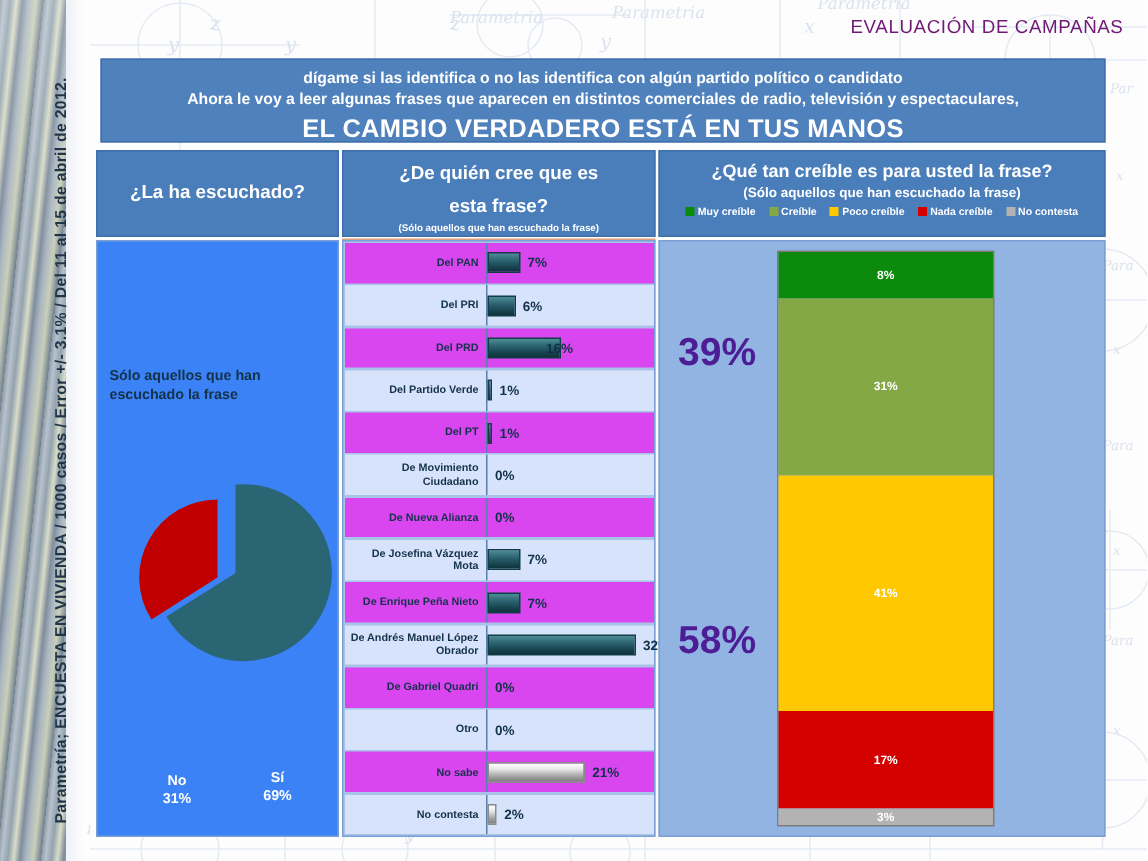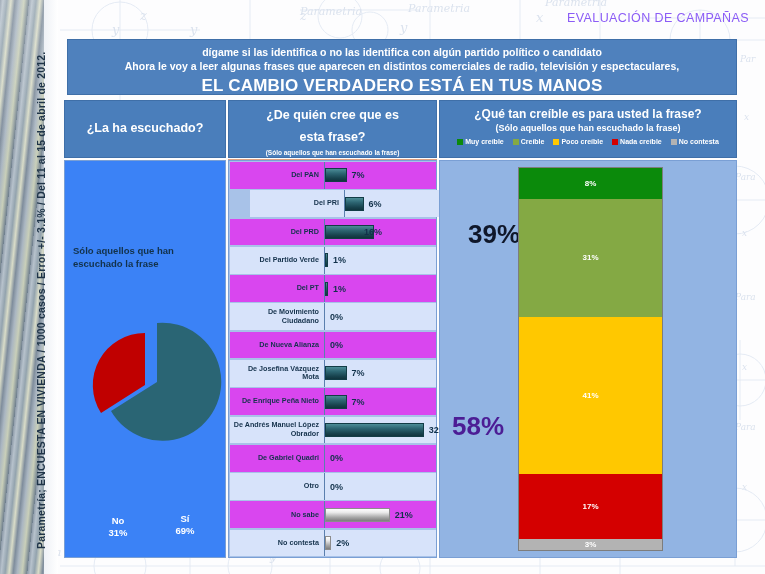--- a/index.html
+++ b/index.html
@@ -38,21 +38,21 @@
     width:560px;
     transform:rotate(-90deg);
     transform-origin:center center;
     font-size:10.5px;font-weight:bold;color:#1f3448;
     letter-spacing:.2px;white-space:nowrap;
     text-align:left;
     padding-left:6px;
   }
   .eval-title{
     position:absolute;right:16px;top:11px;
-    font-size:12.5px;color:#8b5cf6;letter-spacing:.4px;
+    font-size:12.5px;color:#701a75;letter-spacing:.4px;
     font-weight:400;
   }
   
   .banner{
     position:absolute;left:67px;top:39px;width:670px;height:56px;
     background:#4f81bd;
     border:1px solid #3f6fa8;
     color:#ffffff;text-align:center;
     box-sizing:border-box;
     padding-top:5px;
@@ -138,21 +138,21 @@
     display:flex;flex-direction:column;
   }
   .seg{
     display:flex;align-items:center;justify-content:center;
     color:#ffffff;font-size:8px;font-weight:bold;
     box-sizing:border-box;
   }
   .big-pct{
     position:absolute;font-size:26px;font-weight:bold;
   }
-  .pct-39{left:28px;top:58px;color:#0f172a;}
+  .pct-39{left:12px;top:58px;color:#4c1d95;}
   .pct-58{left:12px;top:250px;color:#4c1d95;}
   .accent-line{
     position:absolute;left:228px;top:159px;width:209px;height:2px;
     background:#e0a080;
   }
 </style>
 </head>
 <body>
 
 <div id="slide">
@@ -286,21 +286,21 @@
   <div class="panel panel-mid">
     <div class="rows" id="rows">
         <div class="row alt0" style="top: 1px; height: 26.7857px;">
           <div class="row-label">Del PAN</div>
           <div class="row-bararea">
             <div class="axis"></div>
             <div class="bar" style="width: 21.6px;"></div>
             <div class="bar-val" style="left: 27.6px;">7%</div>
           </div>
         </div>
-        <div class="row alt1" style="top: 29.2857px; height: 26.7857px; margin-left: 20px;">
+        <div class="row alt1" style="top: 29.2857px; height: 26.7857px;">
           <div class="row-label">Del PRI</div>
           <div class="row-bararea">
             <div class="axis"></div>
             <div class="bar" style="width: 18.5143px;"></div>
             <div class="bar-val" style="left: 24.5143px;">6%</div>
           </div>
         </div>
         <div class="row alt0" style="top: 57.5714px; height: 26.7857px;">
           <div class="row-label">Del PRD</div>
           <div class="row-bararea">

